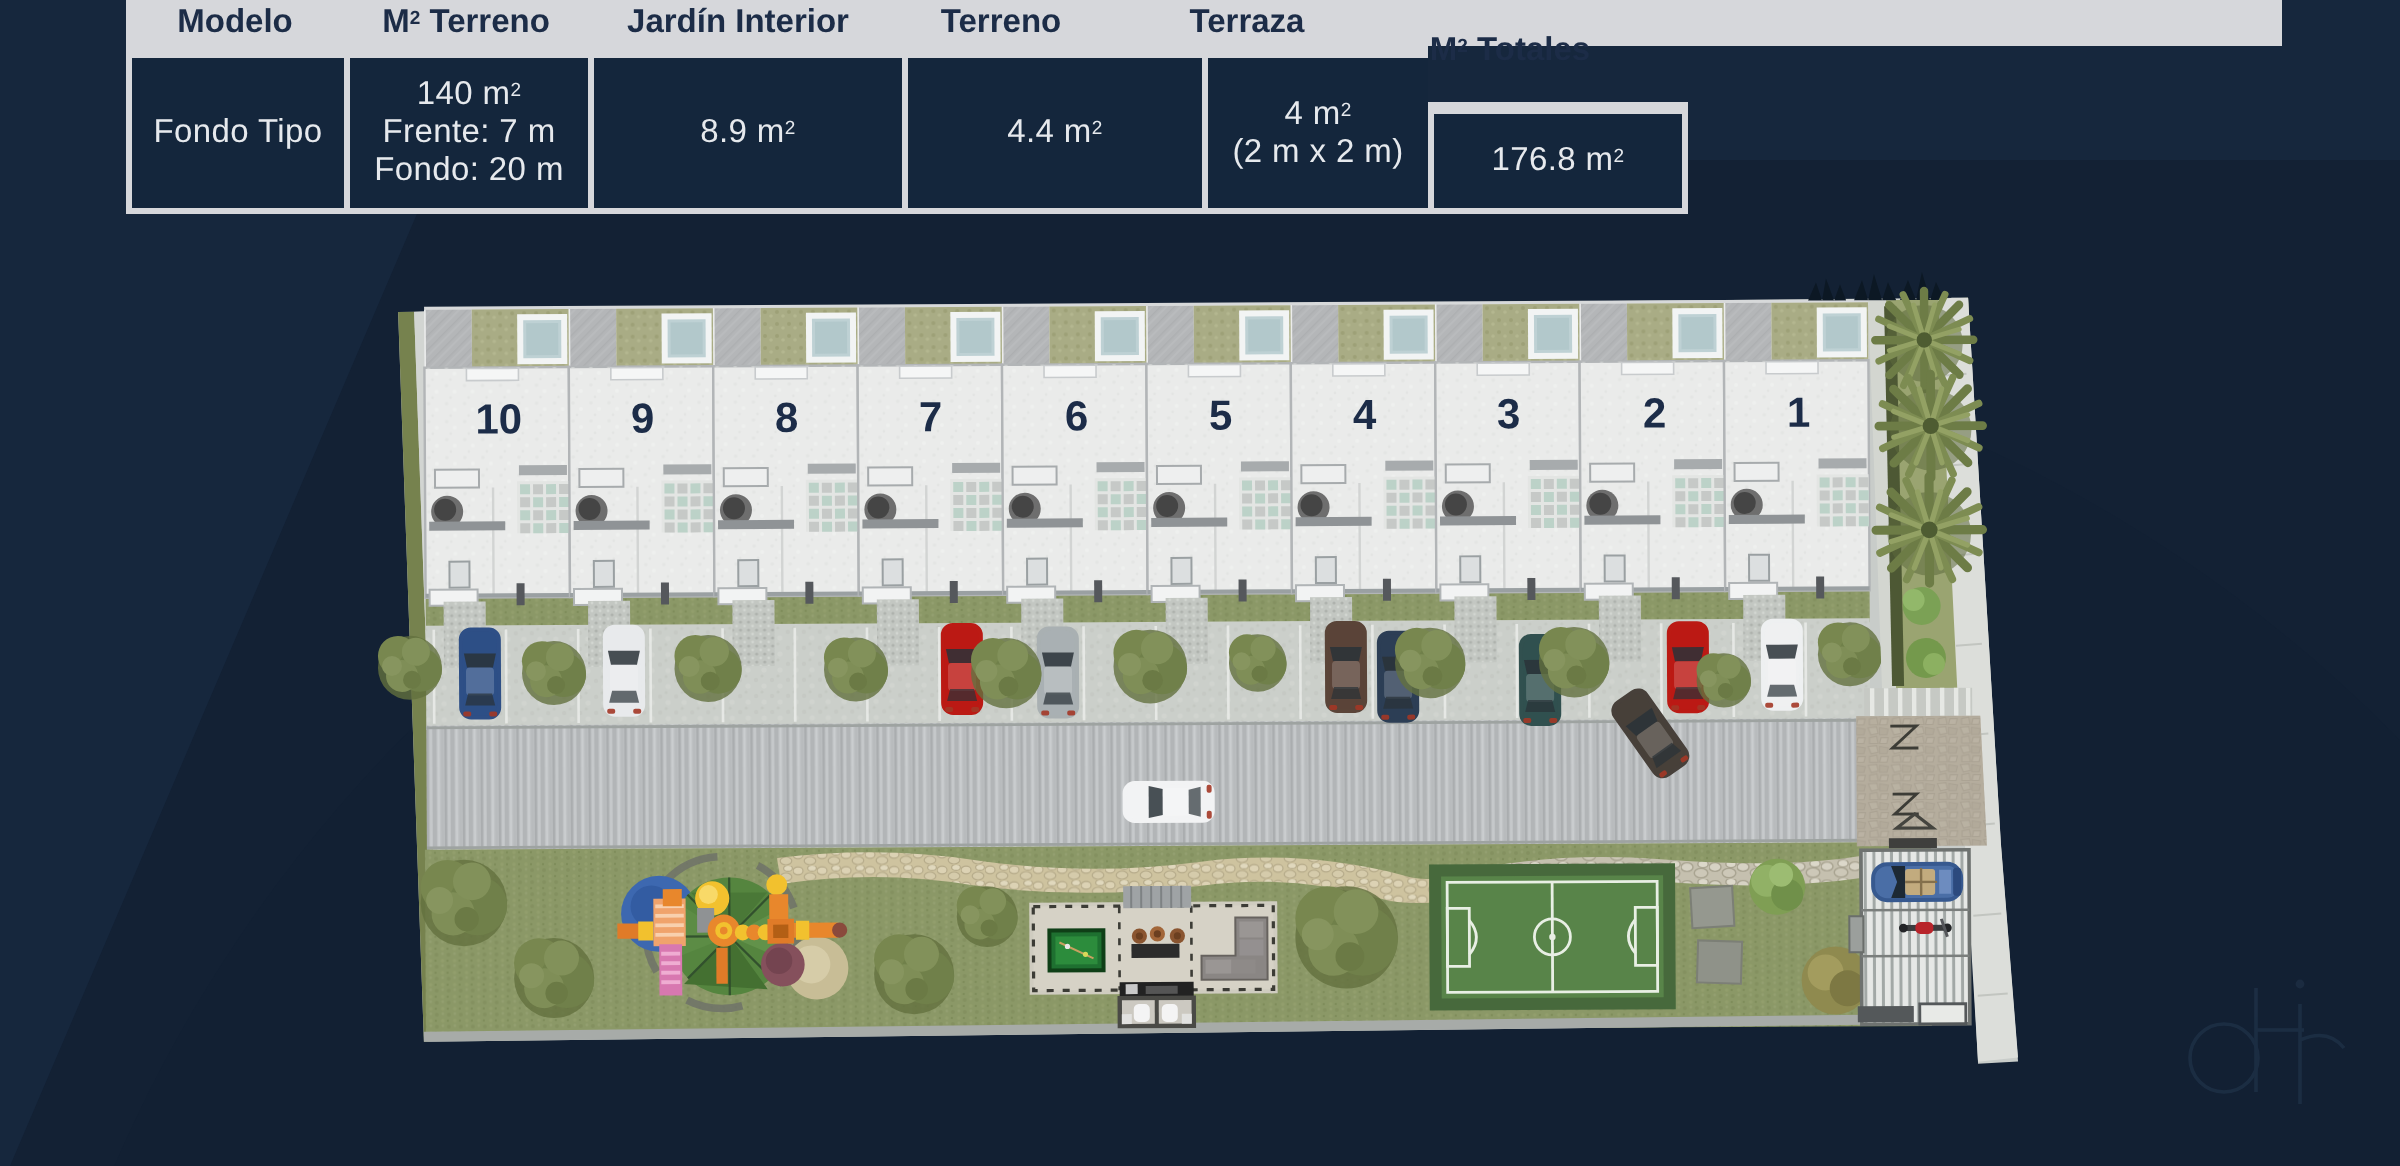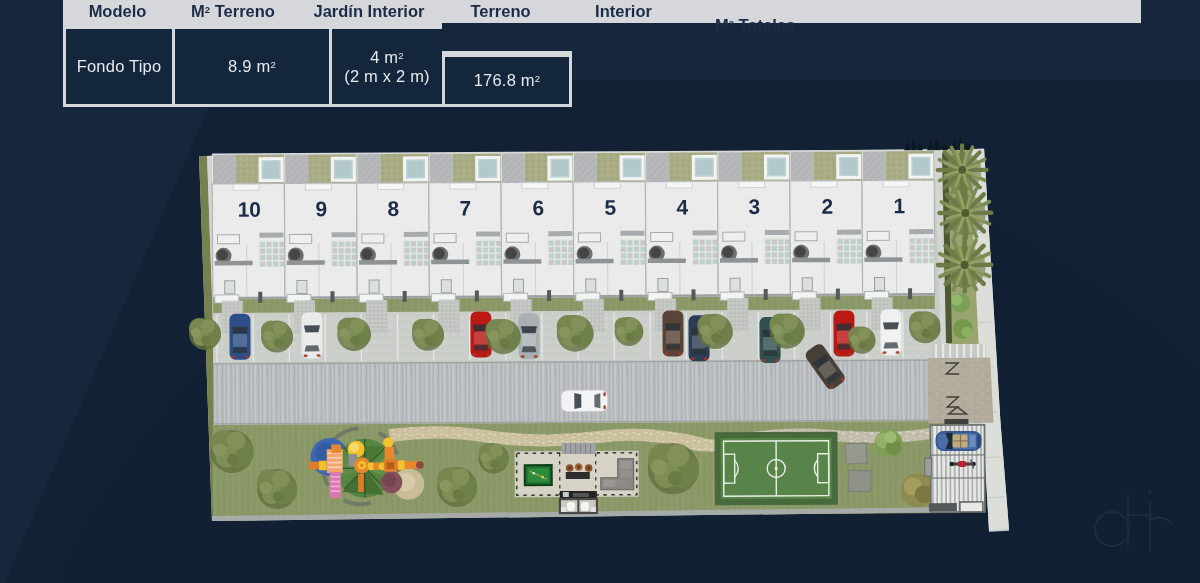--- a/index.html
+++ b/index.html
@@ -35,30 +35,38 @@
   </g>
 </svg>
 
 <div class="tbl">
 
   <div class="hdr">
     <div class="c1">Modelo</div>
     <div class="c2">M<sup>2</sup> Terreno</div>
     <div class="c5">Jardín Interior</div>
     <div class="c6">Terreno</div>
-    <div class="c7">Interior</div>
+    <div class="c7">Terraza</div>
     <div class="c8">M<sup>2</sup> Totales</div>
   </div>
 
   <div class="row">
     <div class="c c1">
         <span>Fondo Tipo</span>
       </div>
+    <div class="c c2">
+        <span>140 m<sup>2</sup></span>
+        <span>Frente: 7 m</span>
+        <span>Fondo: 20 m</span>
+      </div>
     <div class="c c4">
         <span>8.9 m<sup>2</sup></span>
+      </div>
+    <div class="c c5">
+        <span>4.4 m<sup>2</sup></span>
       </div>
     <div class="c c6">
         <span>4 m<sup>2</sup></span>
         <span>(2 m x 2 m)</span>
       </div>
     <div class="c c8">
         <span>176.8 m<sup>2</sup></span>
       </div>
   </div>
 </div>

